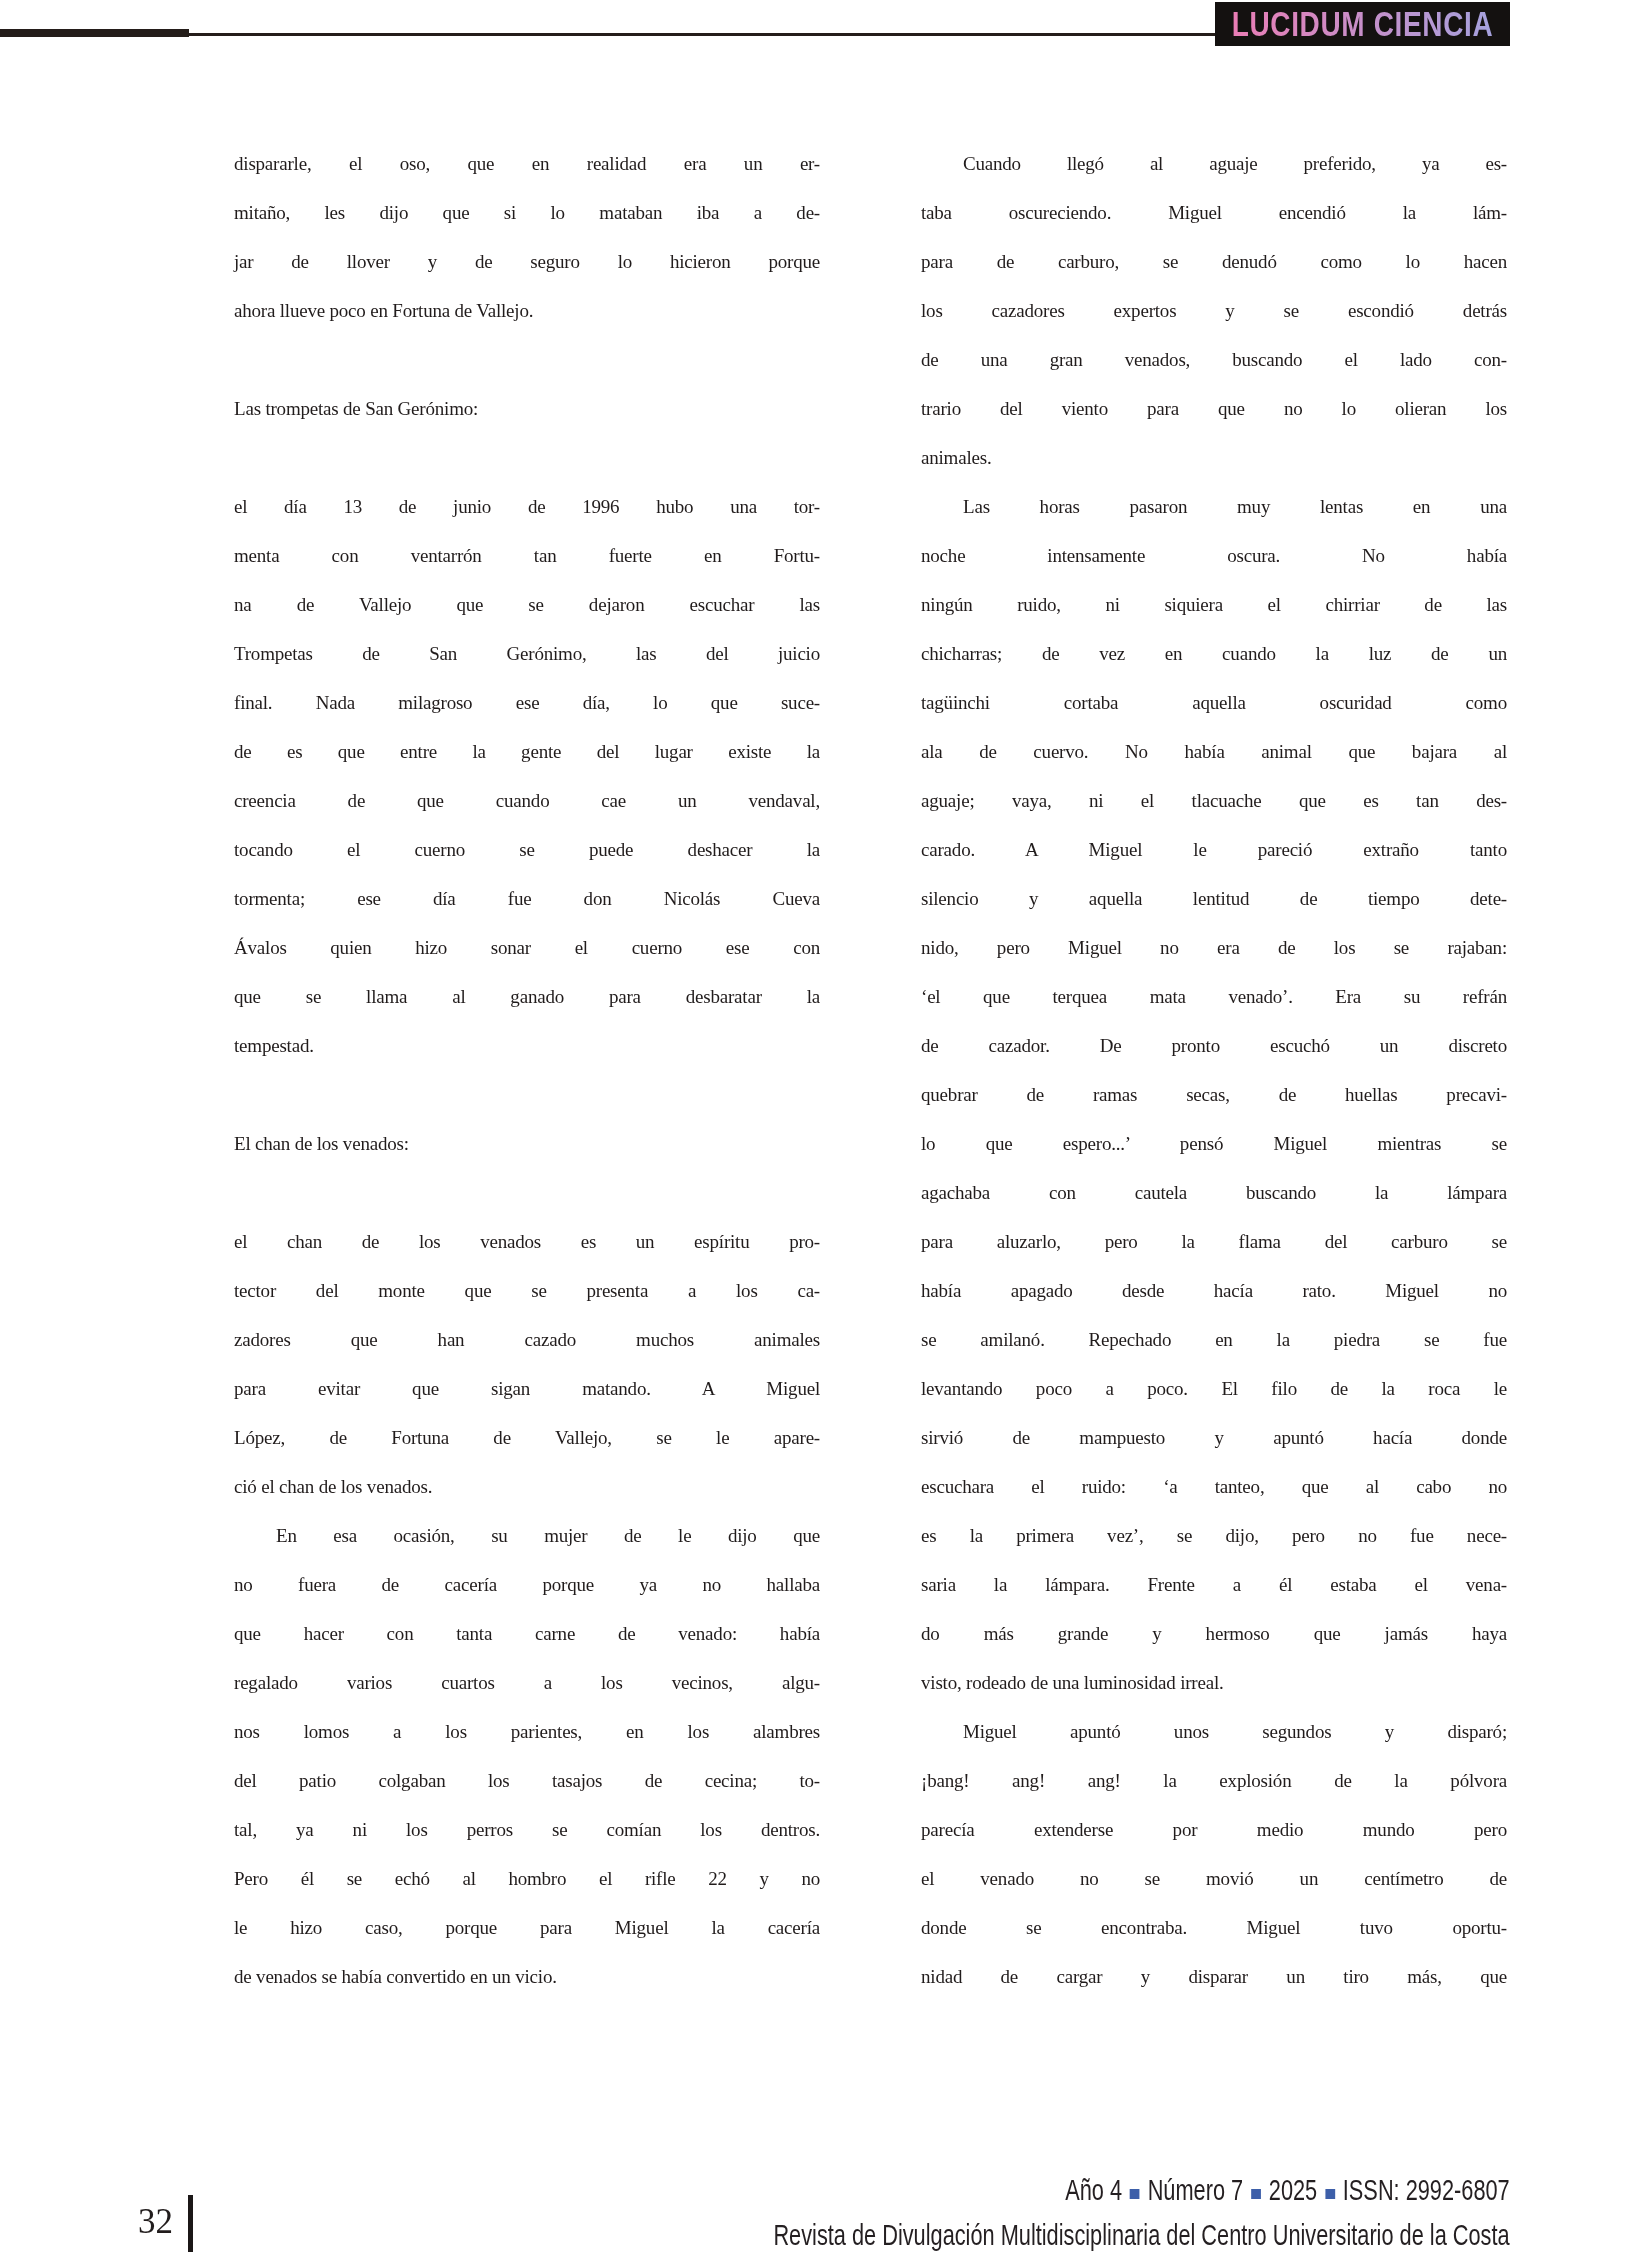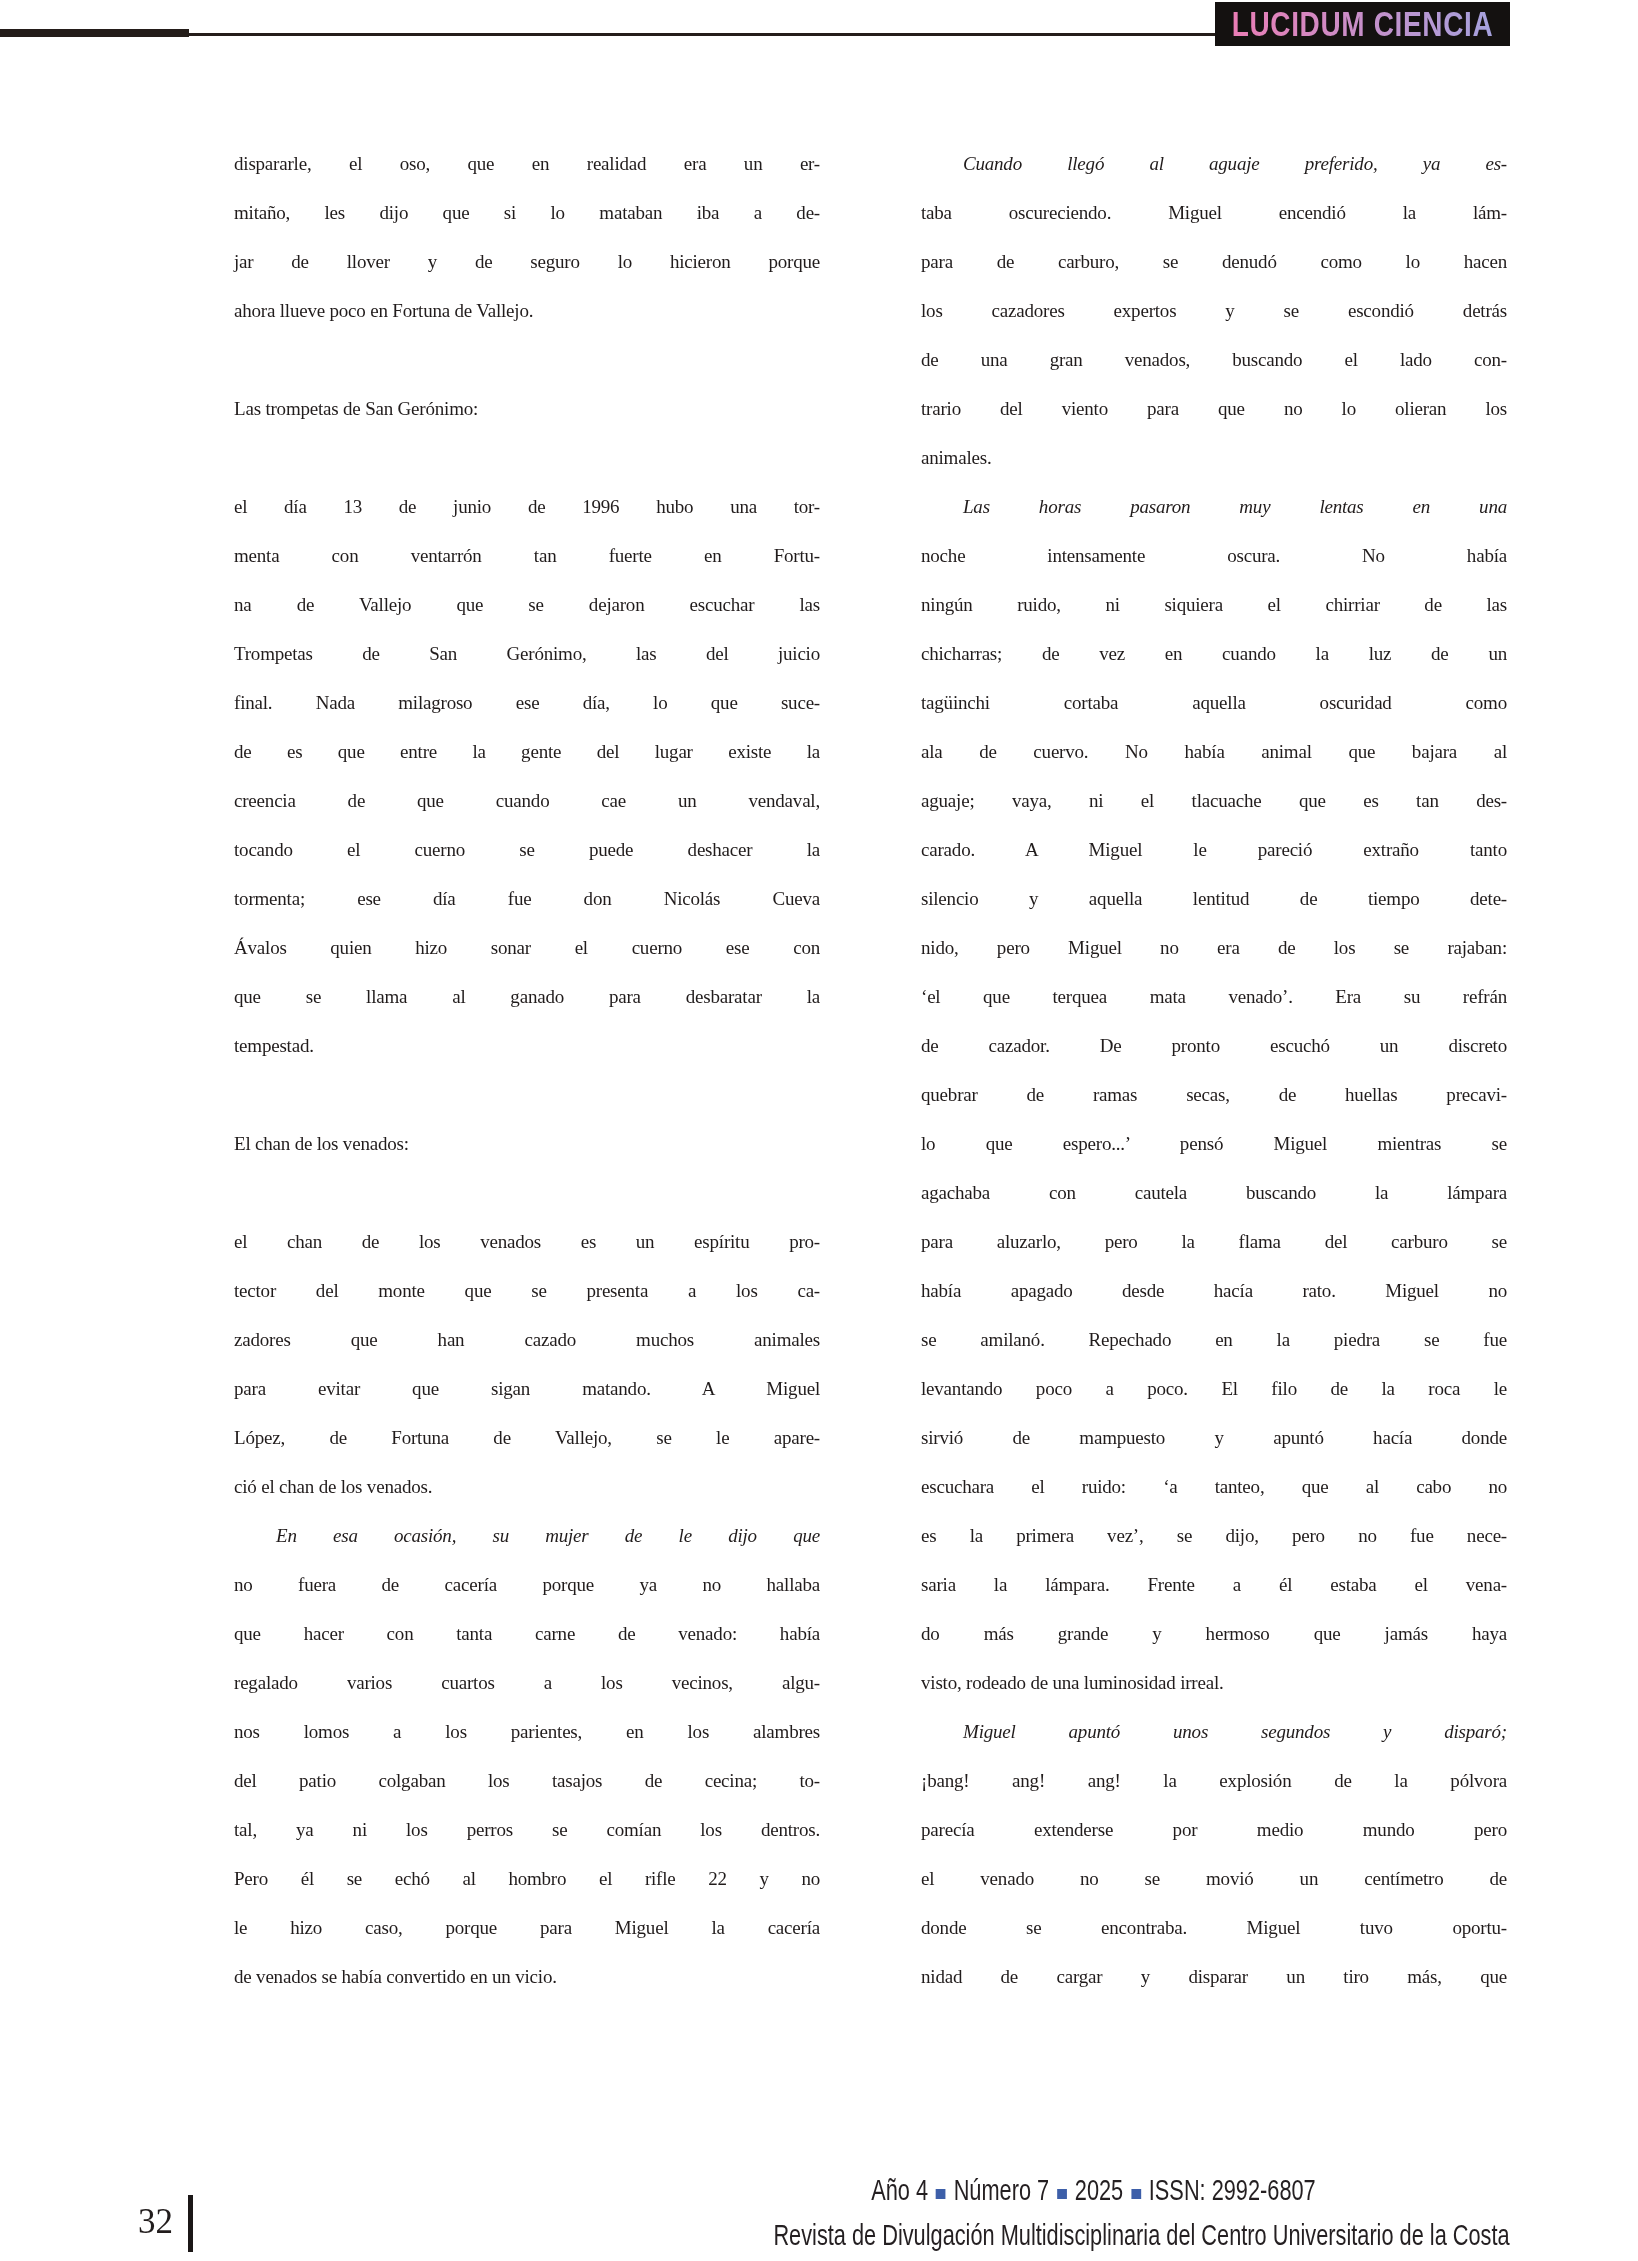--- a/index.html
+++ b/index.html
@@ -59,37 +59,37 @@
   .line{
     height:49px;line-height:49px;
     white-space:nowrap;
     text-align:left;
   }
   .line.just{
     white-space:normal;
     text-align:justify;
     text-align-last:justify;
   }
-  .line.ind{padding-left:42px;font-style:italic;}
+  .line.ind{padding-left:42px;}
   .line.just.ind{padding-left:0;text-indent:42px;}
   .line.head{text-align:left;}
   .gap{height:49px;}
   
   .page-num{
     position:absolute;left:138px;top:2199px;
     font-size:35px;line-height:45px;
     color:var(--ink);
   }
   .page-num-rule{
     position:absolute;left:188px;top:2195px;width:4.5px;height:57px;
     background:#1b1717;
   }
   .footer-right{
     position:absolute;right:128px;top:2168px;
-    text-align:center;
+    text-align:right;
     font-family:"Liberation Sans", sans-serif;
     font-size:29px;
     color:#241f21;
   }
   .footer-line{height:45px;line-height:45px;}
   .cond{
     display:inline-block;
     transform:scaleX(0.75);
     transform-origin:100% 50%;
     white-space:nowrap;

